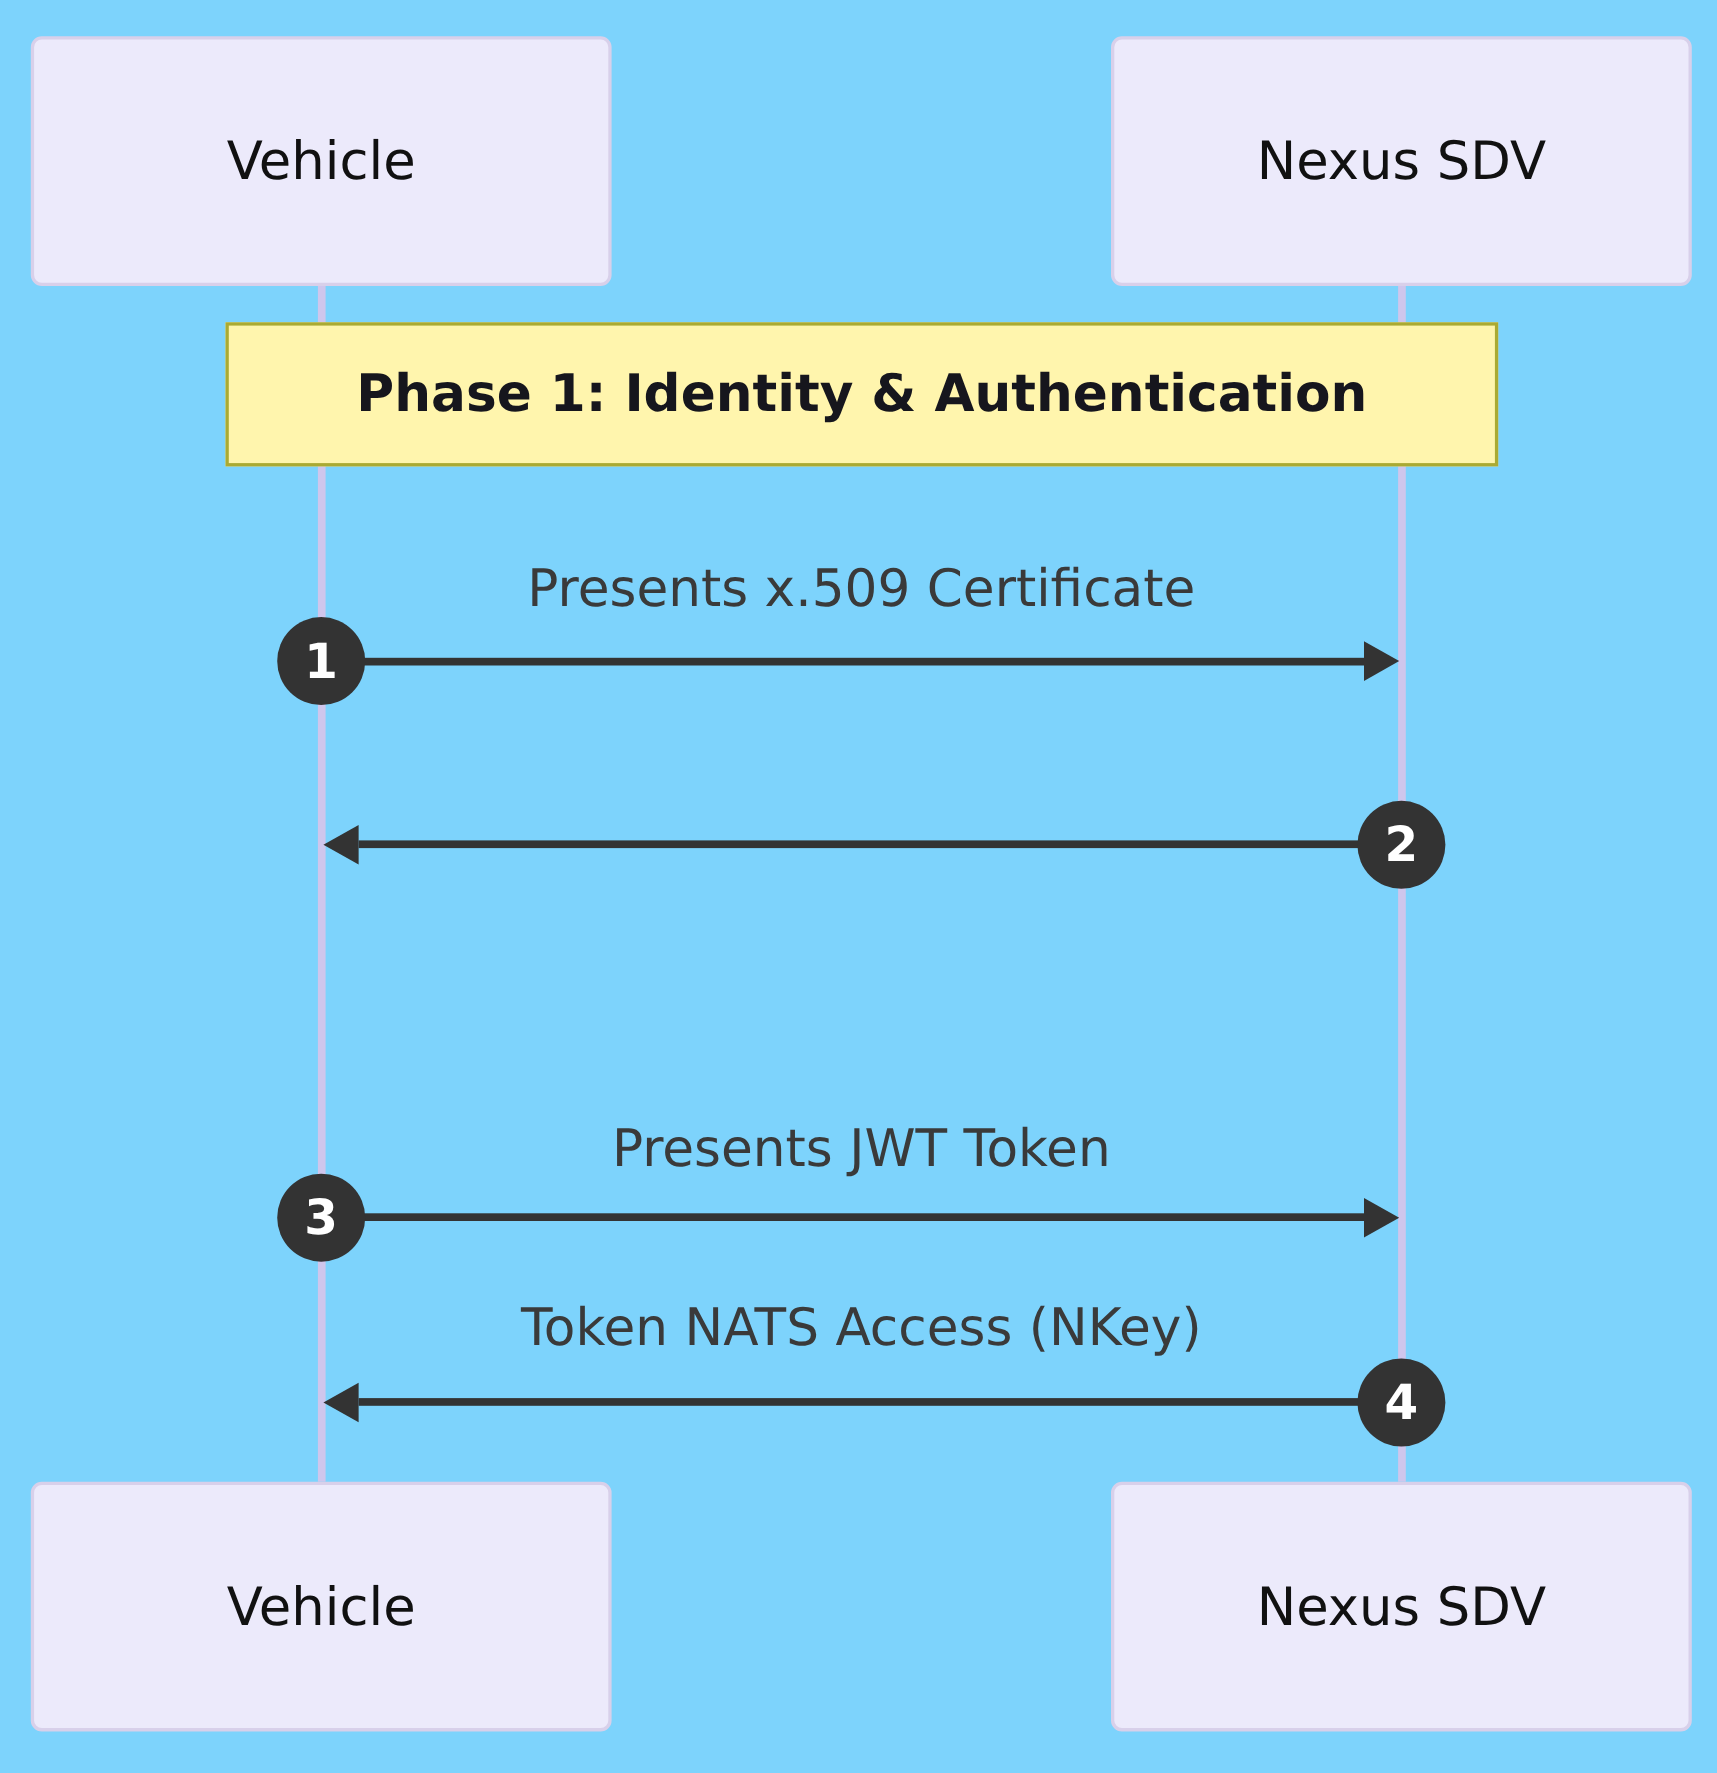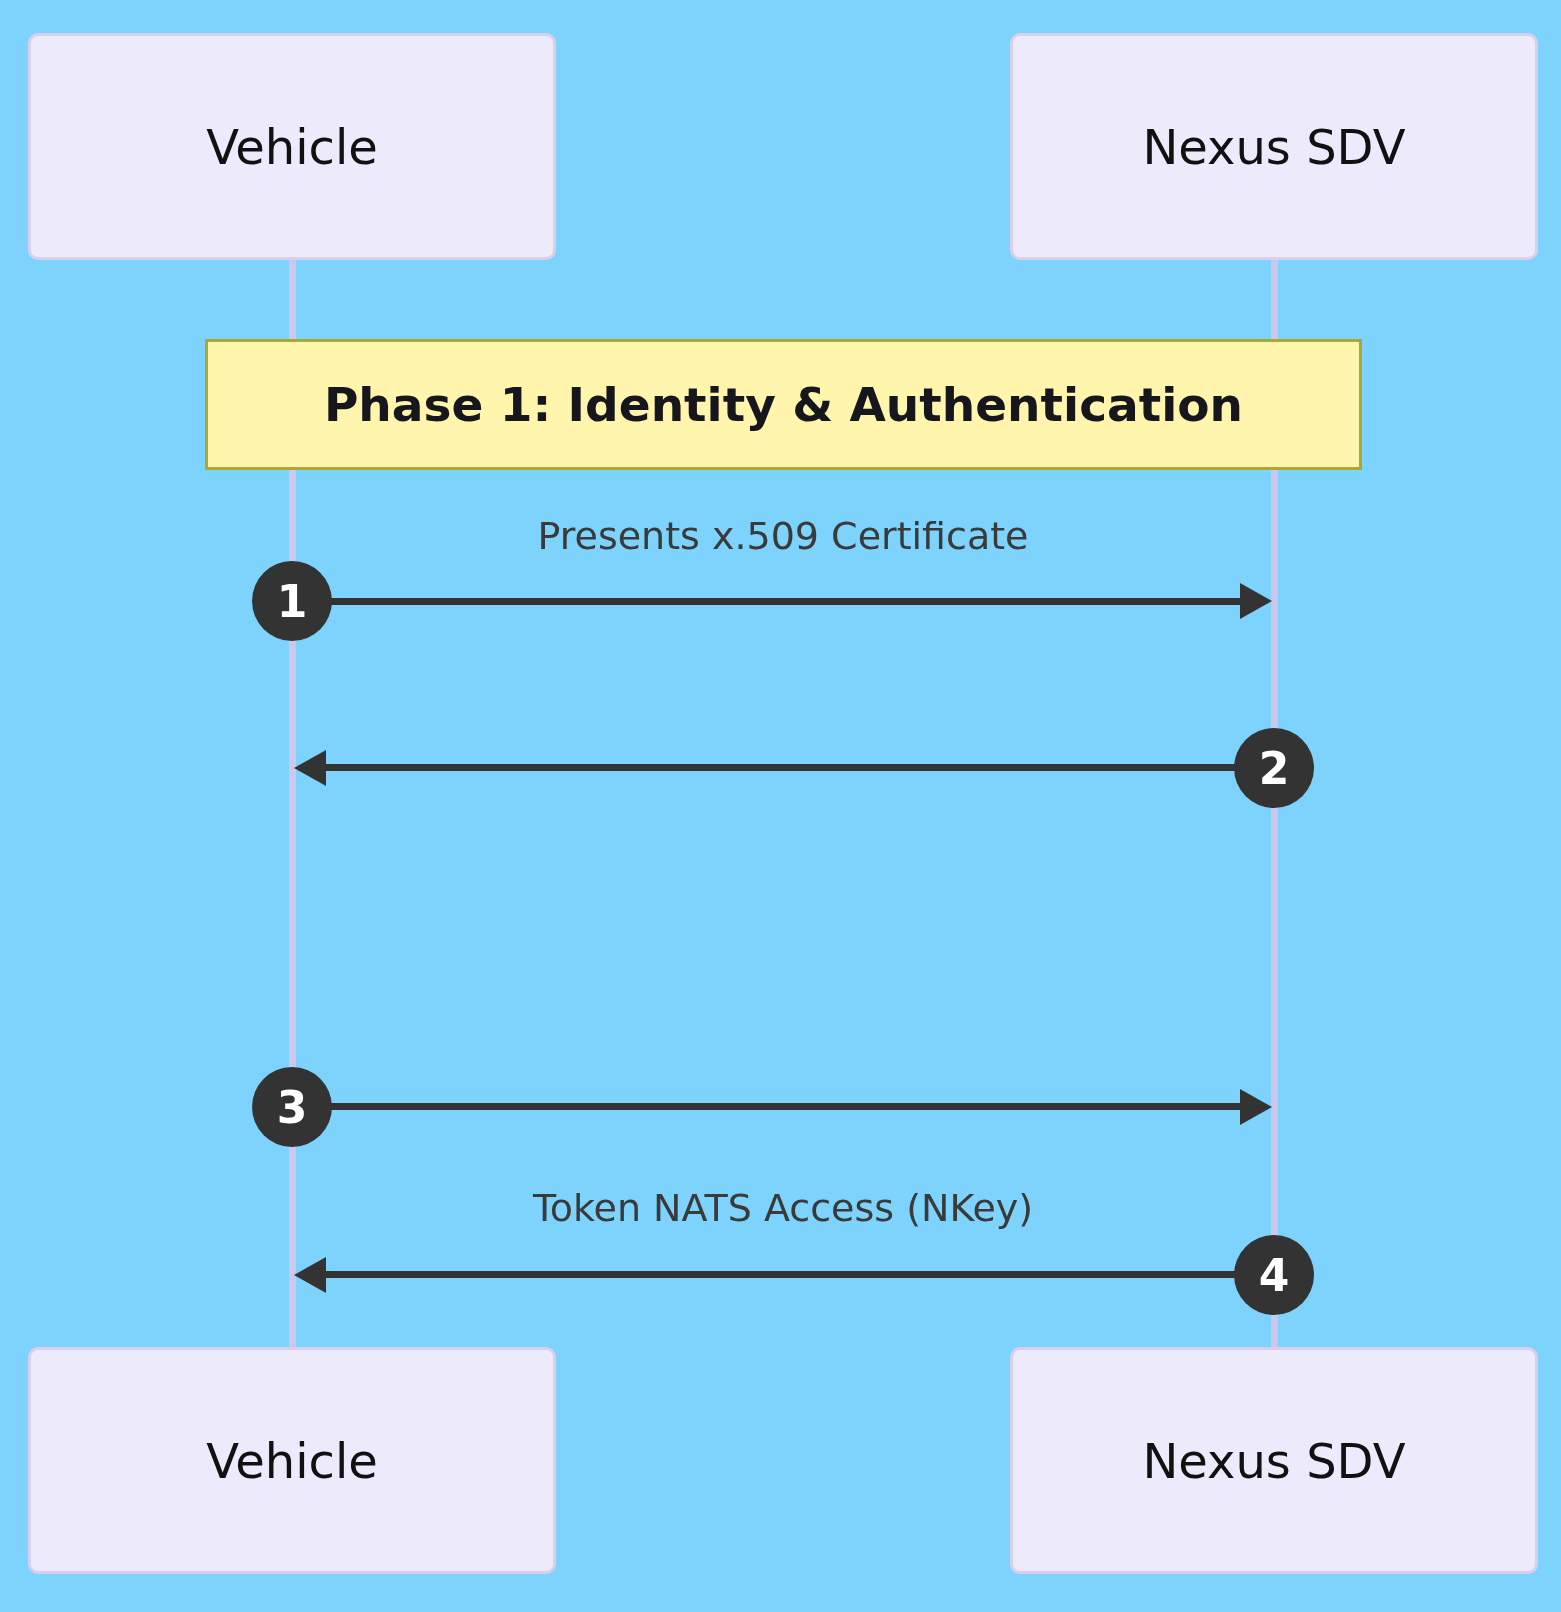--- a/index.html
+++ b/index.html
@@ -22,27 +22,27 @@
   }
   .a-tl { left:28px;   top:33px; }
   .a-tr { left:1010px; top:33px; }
   .a-bl { left:28px;   top:1347px; }
   .a-br { left:1010px; top:1347px; }
   .phase {
     position:absolute; left:205px; width:1157px; height:131px; box-sizing:border-box;
     background:var(--phase-fill,#FFF5AD);
     border:3px solid var(--phase-border,#AAAA33);
     display:flex; align-items:center; justify-content:center;
-    font-weight:bold; font-size:47px; color:#16161d; z-index:3;margin-top:46px;
+    font-weight:bold; font-size:47px; color:#16161d; z-index:3;
   }
   .p1 { top:293px; }
   .p2 { top:801px; }
   .msg-label {
     position:absolute; left:292px; width:982px; height:60px; line-height:60px;
-    text-align:center; font-size:38px; color:var(--message-text,#3a3a3a); z-index:2;
+    text-align:center; font-size:47px; color:var(--message-text,#3a3a3a); z-index:2;
     white-space:nowrap;
   }
   .arrow-line { position:absolute; height:7px; background:var(--arrow,#333333); z-index:2; }
   .arrow-head { position:absolute; width:0; height:0; z-index:2; }
   .head-right { border-left:32px solid var(--arrow,#333333); border-top:18px solid transparent; border-bottom:18px solid transparent; }
   .head-left  { border-right:32px solid var(--arrow,#333333); border-top:18px solid transparent; border-bottom:18px solid transparent; }
   .badge {
     position:absolute; width:80px; height:80px; border-radius:50%;
     background:var(--badge-fill,#333333); color:var(--badge-text,#ffffff);
     display:flex; align-items:center; justify-content:center;
@@ -71,20 +71,21 @@
   <div class="msg-label" style="top:506px">Presents x.509 Certificate</div>
   <div class="arrow-line" style="left:330px; top:598px; width:912px"></div>
   <div class="arrow-head head-right" style="left:1240px; top:583px"></div>
   <div class="badge" style="left:252px; top:561px">1</div>
 
   <div class="arrow-line" style="left:326px; top:764px; width:910px"></div>
   <div class="arrow-head head-left" style="left:294px; top:750px"></div>
   <div class="badge" style="left:1234px; top:728px">2</div>
 
 
+  <div class="msg-label" style="top:1015px">Presents JWT Token</div>
   <div class="arrow-line" style="left:330px; top:1103px; width:912px"></div>
   <div class="arrow-head head-right" style="left:1240px; top:1089px"></div>
   <div class="badge" style="left:252px; top:1067px">3</div>
 
   <div class="msg-label" style="top:1178px">Token NATS Access (NKey)</div>
   <div class="arrow-line" style="left:326px; top:1271px; width:910px"></div>
   <div class="arrow-head head-left" style="left:294px; top:1257px"></div>
   <div class="badge" style="left:1234px; top:1235px">4</div>
 
   <div class="actor a-bl">

